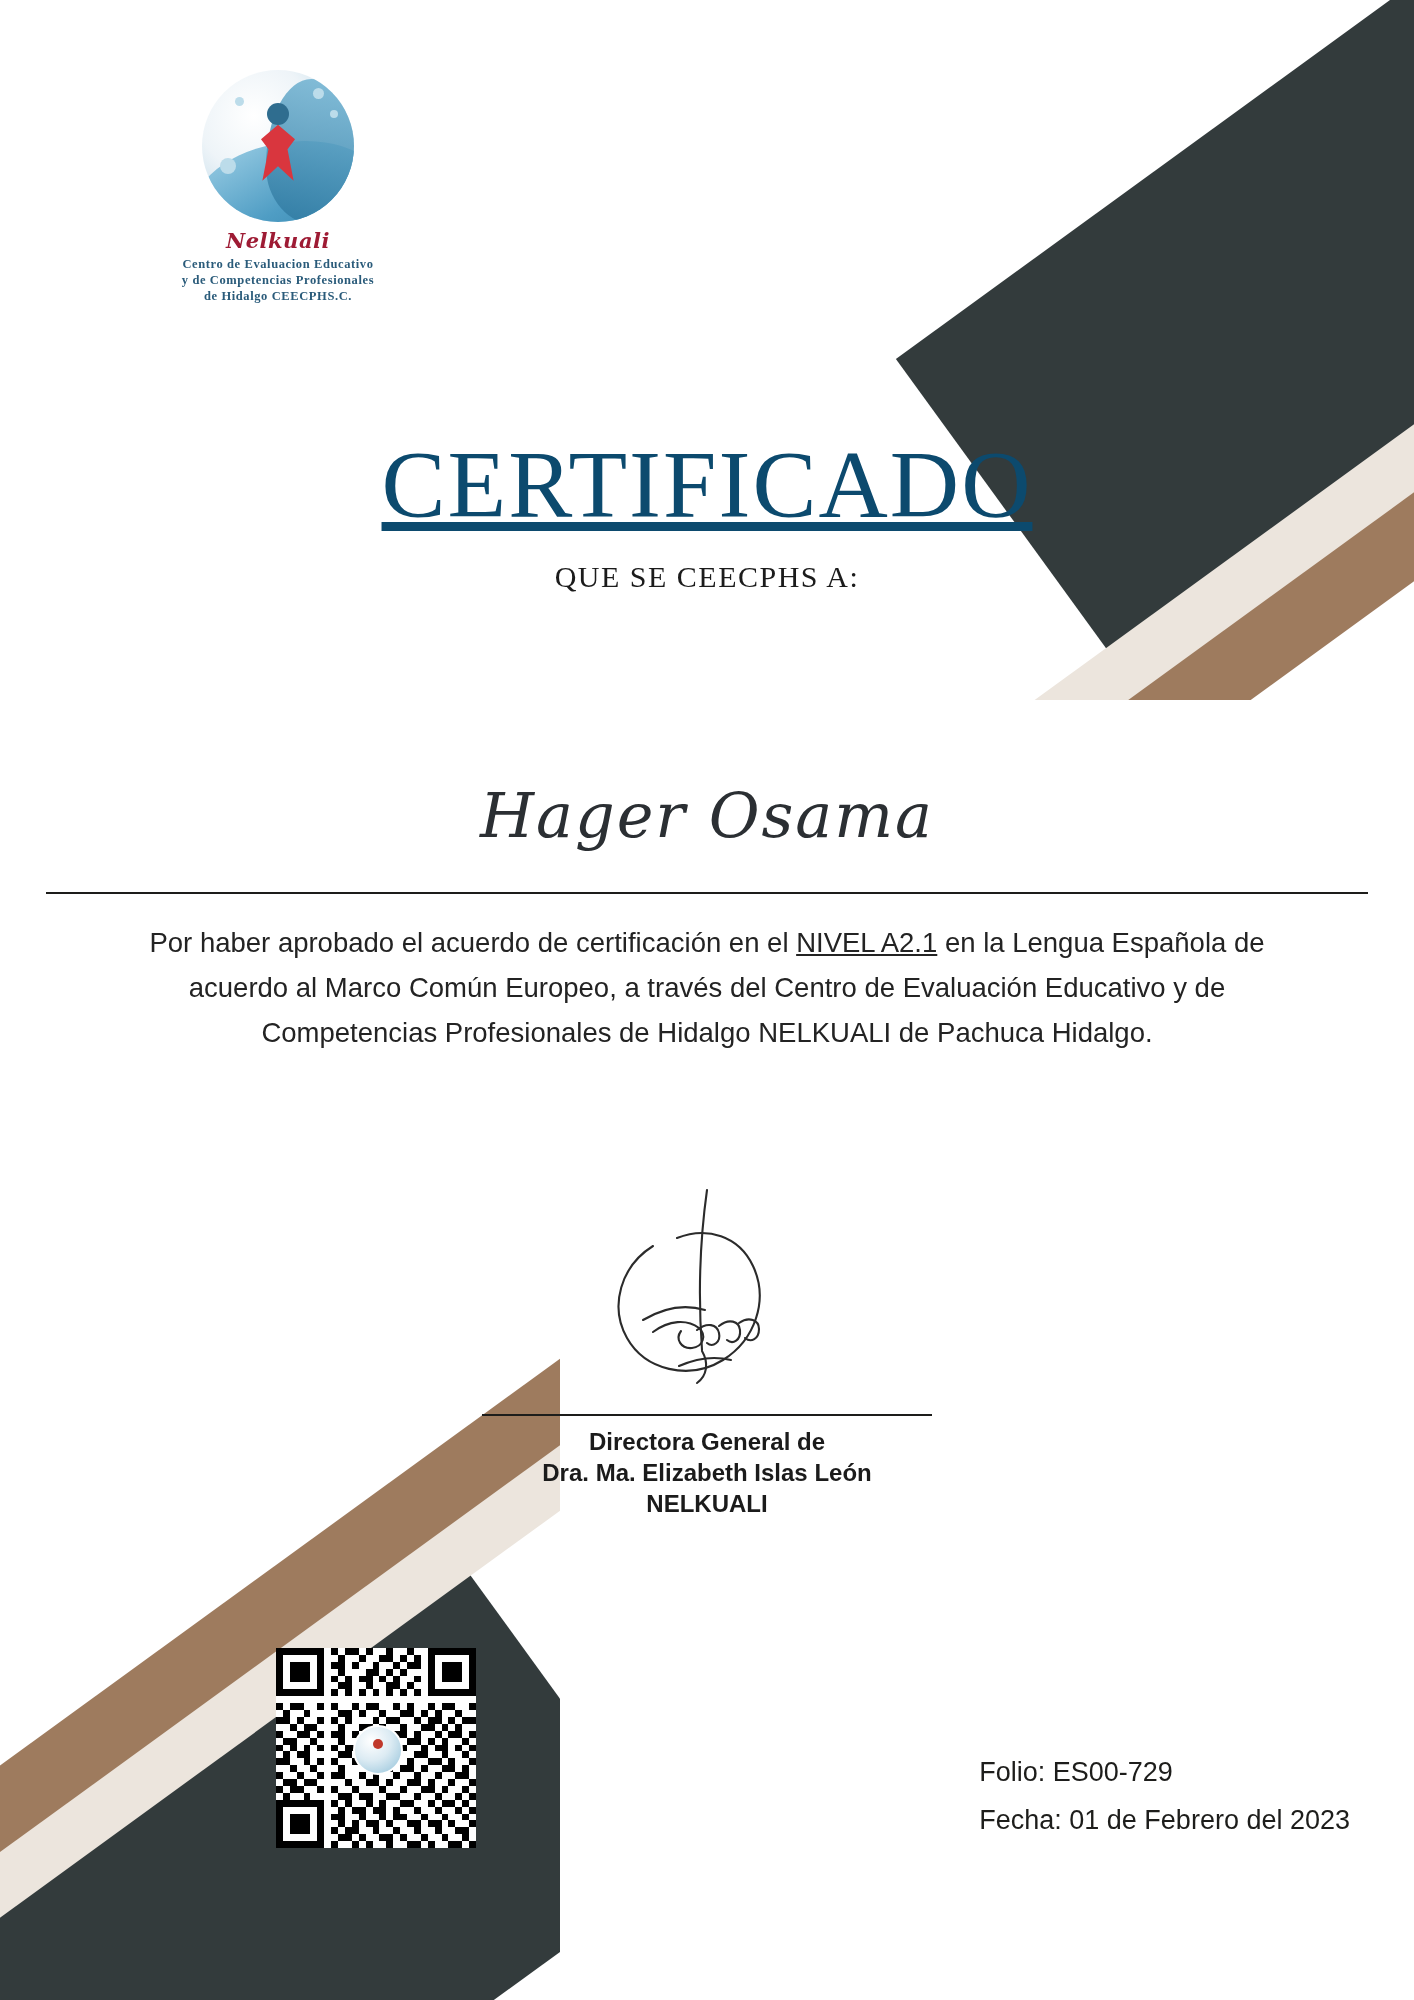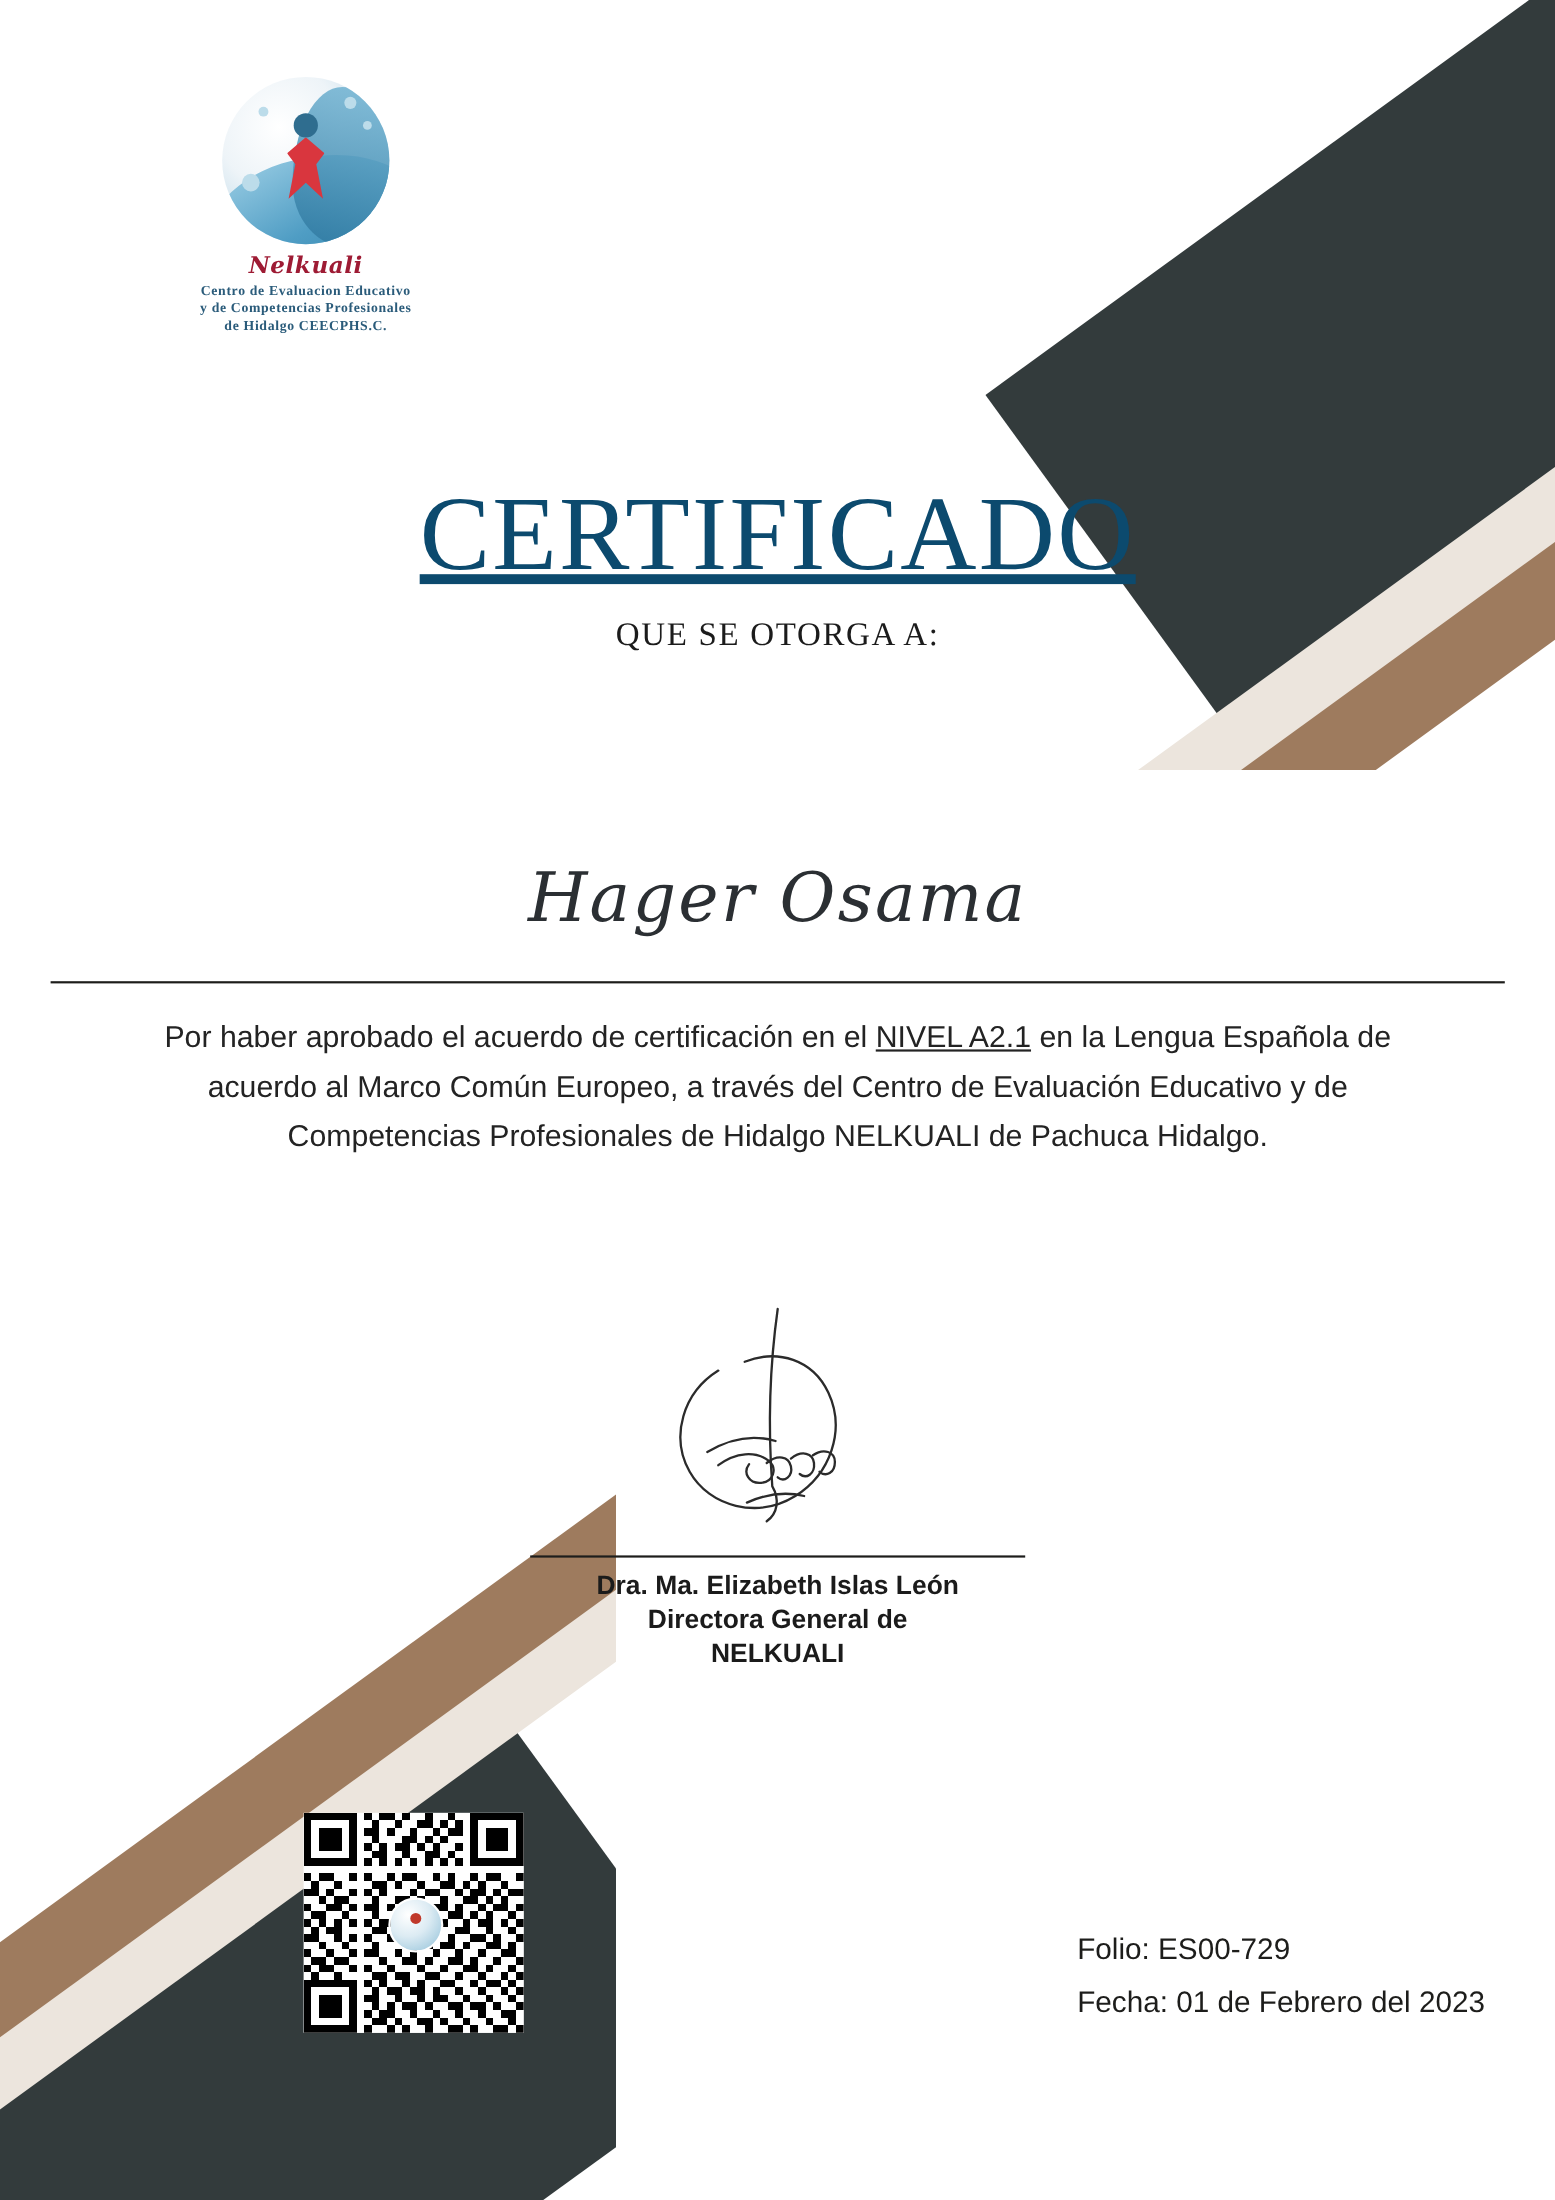--- a/index.html
+++ b/index.html
@@ -310,21 +310,21 @@
     </div>
     <div class="logo-name">Nelkuali</div>
     <div class="logo-sub">
       <div>Centro  de  Evaluacion  Educativo</div>
       <div>y  de  Competencias  Profesionales</div>
       <div>de  Hidalgo  CEECPHS.C.</div>
     </div>
   </div>
 
   <div class="title">CERTIFICADO</div>
-  <div class="subtitle">QUE SE OTORGA A:</div>
+  <div class="subtitle">QUE SE CEECPHS A:</div>
 
   <div class="recipient">Hager  Osama</div>
   <div class="rule"></div>
 
   <div class="body-text">
     <span>Por haber aprobado el acuerdo de certificación en el </span><span class="level">NIVEL A2.1</span><span> en la Lengua Española de acuerdo al Marco Común Europeo, a través del  Centro de Evaluación Educativo y de Competencias Profesionales de Hidalgo NELKUALI de Pachuca Hidalgo.</span>
   </div>
 
   <div class="signature-block">
     <svg class="sig-svg" width="300" height="230" viewBox="0 0 300 230">
@@ -335,22 +335,22 @@
         <path d="M96 152 C112 140 130 139 142 148 C150 155 146 167 135 168 C124 169 118 159 124 151"></path>
         <path d="M140 150 C150 142 160 144 162 153 C164 162 156 168 150 163"></path>
         <path d="M162 146 C172 138 182 141 183 150 C184 160 176 165 170 160"></path>
         <path d="M182 143 C192 136 202 140 202 149 C202 159 194 163 188 158"></path>
         <path d="M145 171 C152 183 150 196 140 203"></path>
         <path d="M122 186 C140 178 158 176 174 180"></path>
       </g>
     </svg>
     <div class="sig-line"></div>
     <div class="sig-name">
+      <div>Directora General de</div>
       <div>Dra. Ma. Elizabeth Islas León</div>
-      <div>Directora General de</div>
       <div>NELKUALI</div>
     </div>
   </div>
 
   <div class="qr-wrap">
     <svg width="200" height="200" viewBox="0 0 29 29" shape-rendering="crispEdges">
       <rect width="29" height="29" fill="#ffffff"></rect>
       <g fill="#000000">
 
         <path d="M0 0h7v7H0z"></path>

